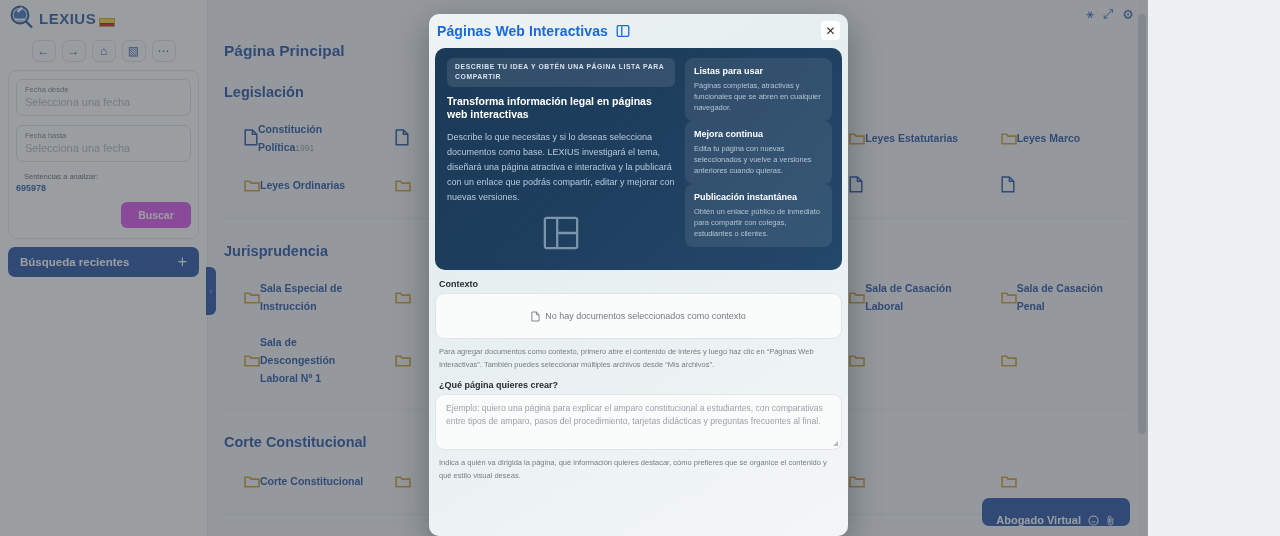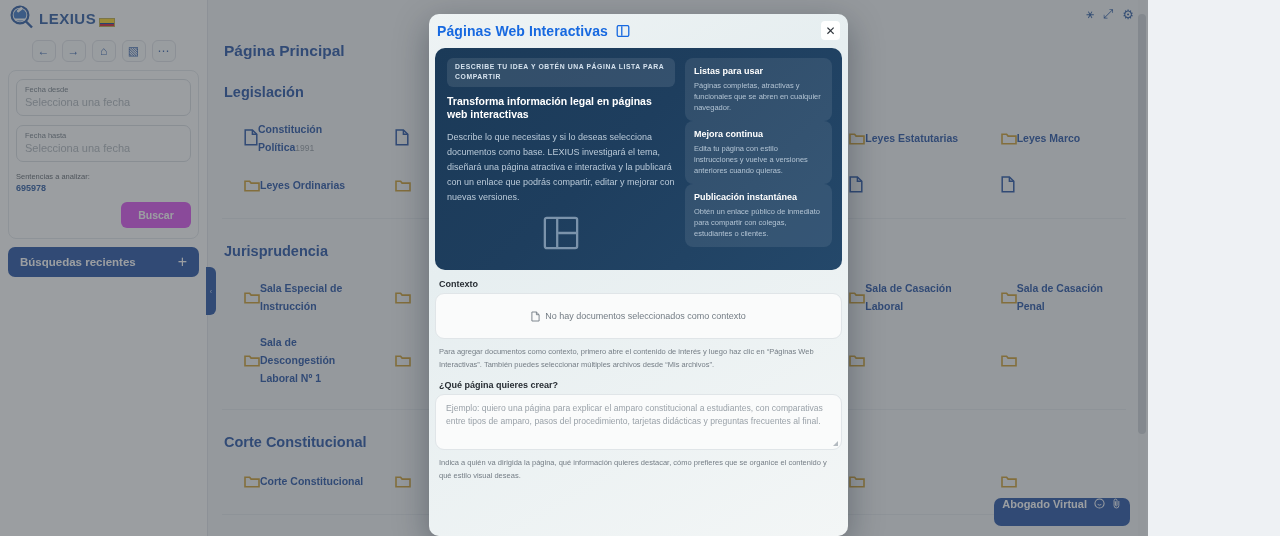--- a/index.html
+++ b/index.html
@@ -66,21 +66,21 @@
     padding: 8px 7px 10px 7px;
   }
   .field {
     border: 1px solid #d7dce1; border-radius: 7px;
     padding: 4px 8px 5px 8px;
     margin-bottom: 9px;
     background: #fff;
   }
   .field-label { font-size: 7.5px; color: #6b757f; line-height: 11px; }
   .field-value { font-size: 11px; color: #aab1b8; line-height: 15px; }
-  .meta-label { font-size: 7.5px; color: #545c64; line-height: 11px; margin-top: 1px; }
+  .meta-label { font-size: 7.5px; color: #545c64; line-height: 11px; margin-top: 1px; margin-left: 8px; }
   .meta-value { font-size: 9px; color: #1d4f9c; font-weight: bold; line-height: 12px; }
   .btn-primary {
     margin: 8px 0 0 auto;
     width: 70px; height: 26px;
     background: #d946ef; color: #fff;
     border: none; border-radius: 6px;
     font-size: 10.5px; font-weight: bold;
     display: flex; align-items: center; justify-content: center;
   }
   .recent-bar {
@@ -134,24 +134,24 @@
   }
   .tile .ico { flex: none; margin-top: 1px; }
   .tile .txt { min-width: 0; }
   .tile .t1 {
     font-size: 10.5px; font-weight: bold; color: #14459e; line-height: 13px;
   }
   .tile .t2 { font-size: 8.5px; color: #8b949c; line-height: 12px; margin-top: 1px; }
 
   .fab {
     position: absolute; right: 18px; bottom: 10px;
-    height: 28px; padding: 0 8px;
+    height: 28px; padding: 0 14px;
     background: #14459e; color: #fff;
     border-radius: 7px;
-    display: flex; align-items: flex-start; gap: 7px;
+    display: flex; align-items: flex-end; gap: 7px;
     font-size: 11px; font-weight: bold; margin-top: 16px;
   }
   .scrollbar {
     position: absolute; right: 2px; top: 14px;
     width: 8px; height: 420px;
     background: #c9ced4; border-radius: 4px;
   }
   .scrolltrack {
     position: absolute; right: 2px; top: 0;
     width: 8px; height: 536px; background: #edf0f2;
@@ -313,21 +313,21 @@
         <div class="field">
           <div class="field-label">Fecha hasta</div>
           <div class="field-value">Selecciona una fecha</div>
         </div>
         <div class="meta-label">Sentencias a analizar:</div>
         <div class="meta-value">695978</div>
         <div class="btn-primary">Buscar</div>
       </div>
 
       <div class="recent-bar">
-        <span>Búsquedas recientes</span>
+        <span>Búsqueda recientes</span>
         <span class="plus">+</span>
       </div>
 
       <div class="collapse-tab">‹</div>
     </div>
 
     <div class="main">
       <div class="topicons">
         <span>⚹</span>
         <span>⤢</span>
@@ -649,21 +649,21 @@
             </svg>
           </div>
         </div>
         <div class="hero-right">
           <div class="fcard">
             <div class="fcard-h">Listas para usar</div>
             <div class="fcard-p">Páginas completas, atractivas y funcionales que se abren en cualquier navegador.</div>
           </div>
           <div class="fcard">
             <div class="fcard-h">Mejora continua</div>
-            <div class="fcard-p">Edita tu página con estilo instrucciones y vuelve a versiones anteriores cuando quieras.</div>
+            <div class="fcard-p">Edita tu página con nuevas seleccionados y vuelve a versiones anteriores cuando quieras.</div>
           </div>
           <div class="fcard">
             <div class="fcard-h">Publicación instantánea</div>
             <div class="fcard-p">Obtén un enlace público de inmediato para compartir con colegas, estudiantes o clientes.</div>
           </div>
         </div>
       </div>
 
       <div class="lbl">Contexto</div>
       <div class="ctx-box">

